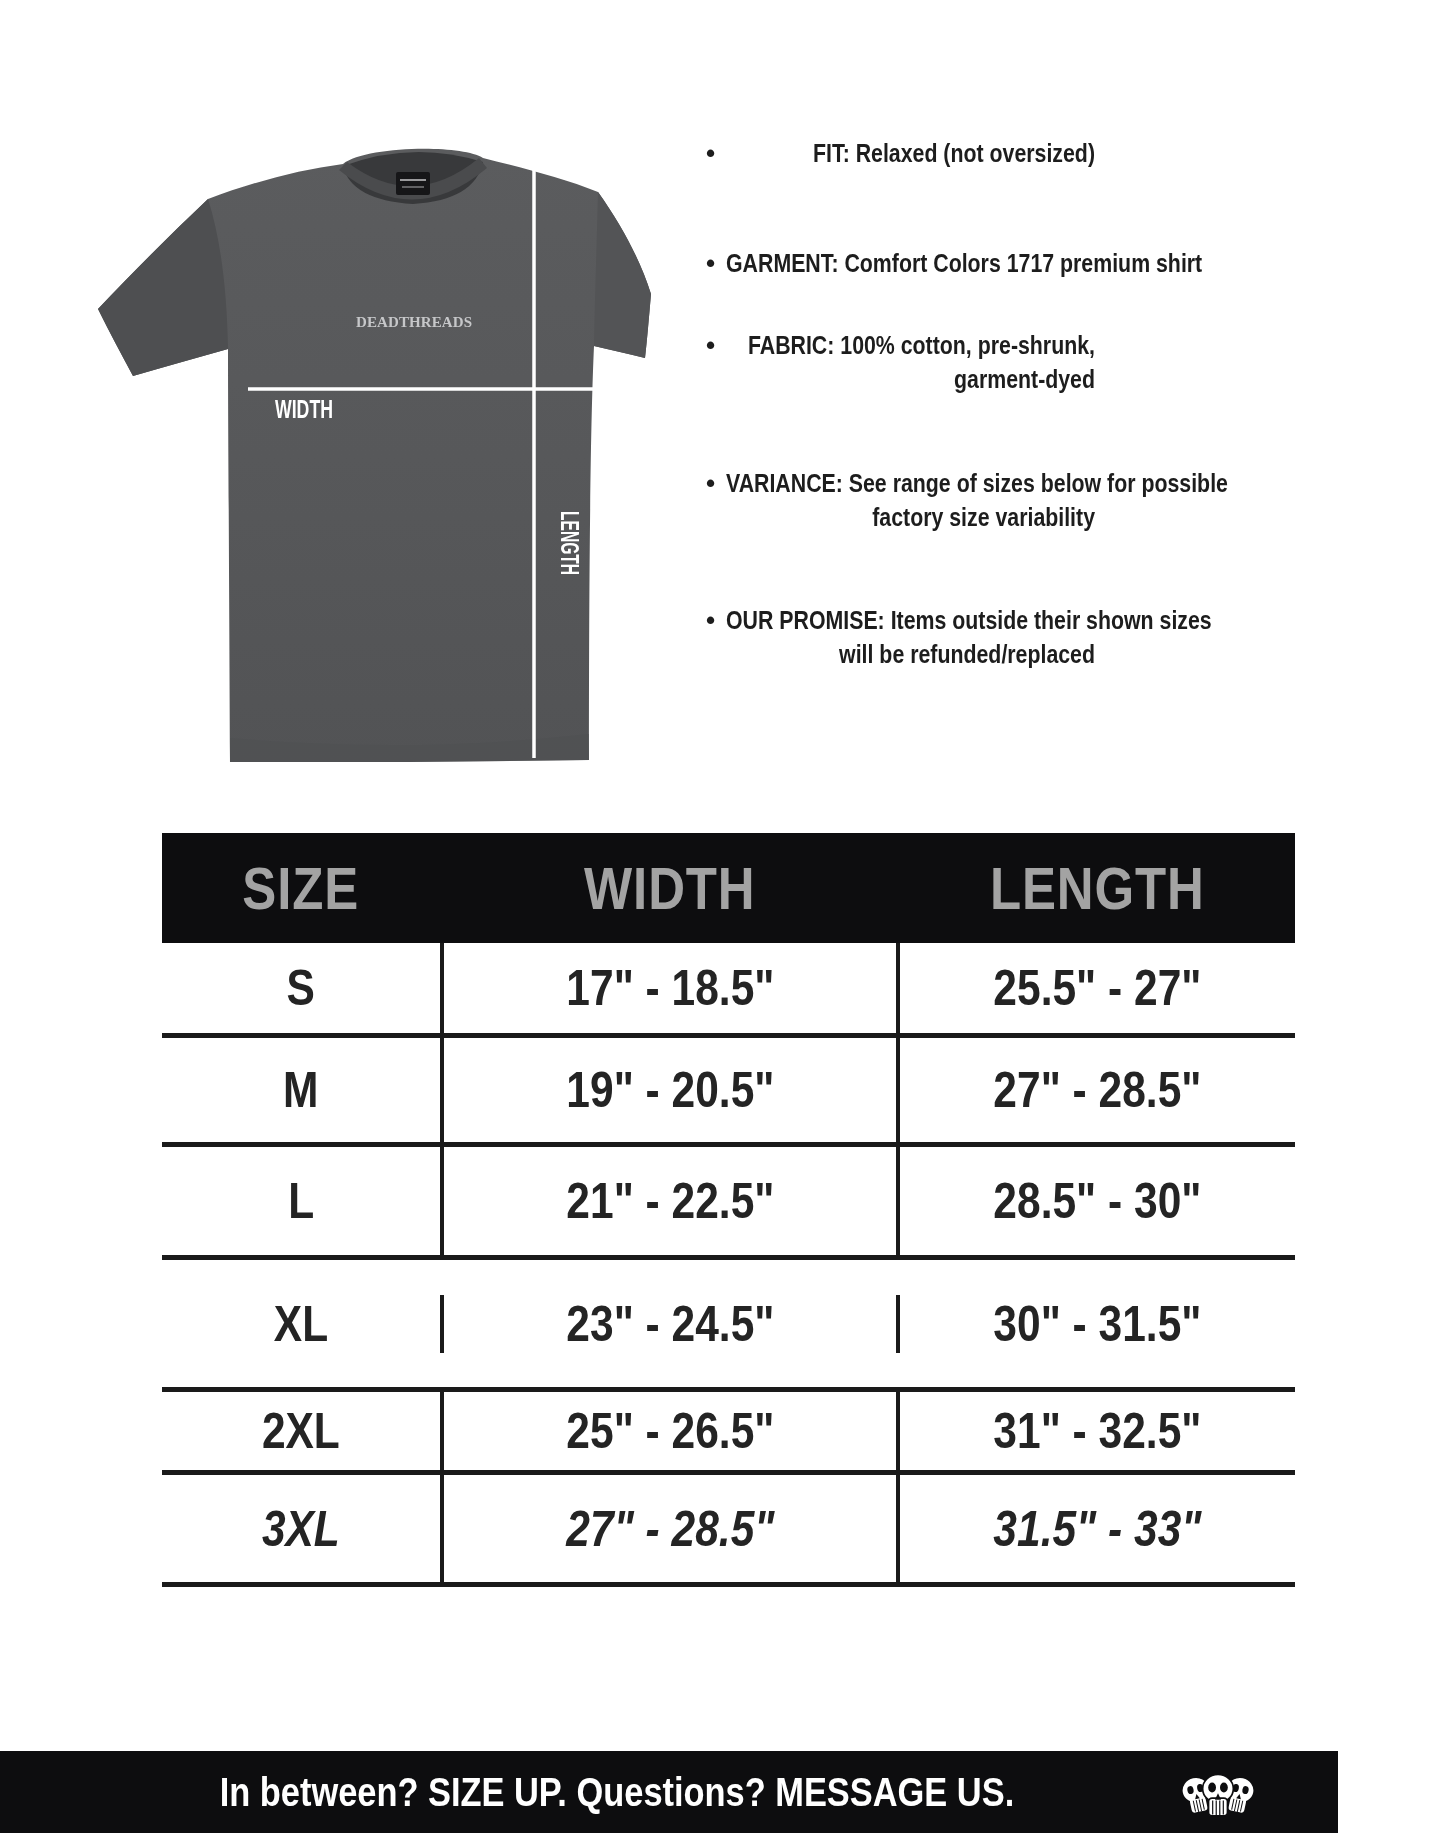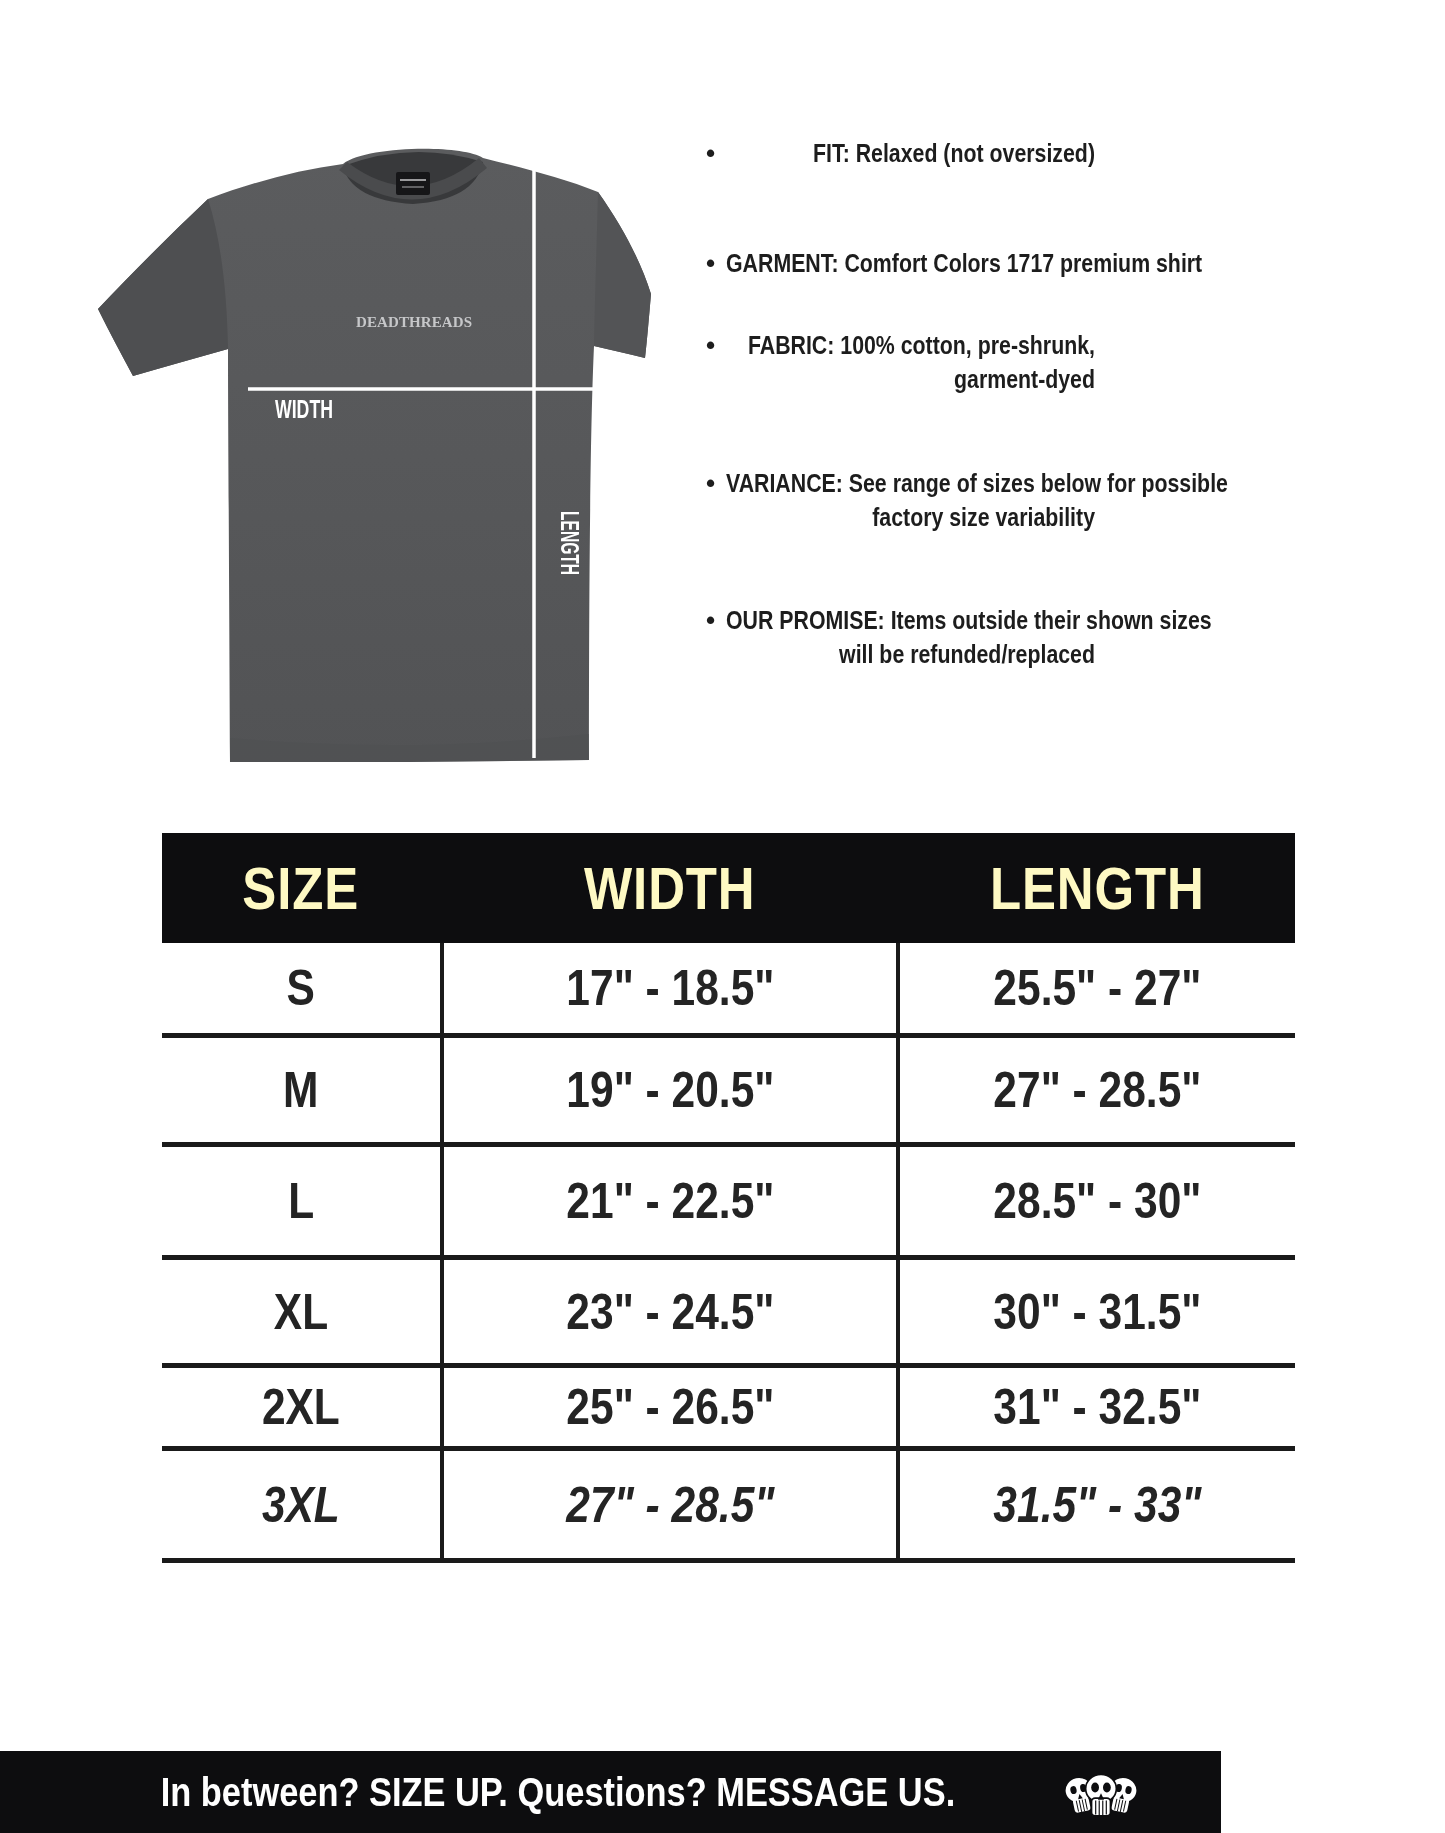--- a/index.html
+++ b/index.html
@@ -18,40 +18,40 @@
   .bullet:nth-child(3){margin-bottom:70px;}
   .bullet:nth-child(4){margin-bottom:69px;}
   .bullet::before{content:"\2022";position:absolute;left:0;top:0;
     font-size:26px;line-height:34px;font-weight:bold;color:#1d1d1d;}
   .bl{display:block;font-size:26px;line-height:34px;font-weight:bold;color:#1d1d1d;
       white-space:nowrap;transform:scaleX(0.82);transform-origin:0 50%;}
 
   
   .size-table{position:absolute;left:162px;top:833px;width:1133px;}
   .thead{height:110px;background:#0d0d0f;display:flex;align-items:center;}
-  .th{color:#fef9c3;font-weight:bold;font-size:60px;letter-spacing:1px;
+  .th{color:#a3a3a3;font-weight:bold;font-size:60px;letter-spacing:1px;
       display:flex;align-items:center;justify-content:center;transform-origin:50% 50%;}
   .trow{display:flex;border-bottom:5px solid #1a1a1a;box-sizing:border-box;background:#ffffff;}
   .trow:nth-child(1){height:95px;}
   .trow:nth-child(2){height:109px;}
   .trow:nth-child(3){height:113px;}
-  .trow:nth-child(4){height:108px;}
+  .trow:nth-child(4){height:132px;align-items:center;}
   .trow:nth-child(5){height:83px;}
   .trow:nth-child(6){height:112px;font-style:italic;}
   .trow:nth-child(7){height:90px;}
   .td{display:flex;align-items:center;justify-content:center;box-sizing:border-box;}
   .c1{width:278px;}
   .c2{width:460px;border-left:4px solid #1a1a1a;border-right:4px solid #1a1a1a;}
   .c3{width:395px;}
   .cell-txt{font-size:50px;font-weight:bold;color:#242424;white-space:nowrap;
             transform:scaleX(0.85);transform-origin:50% 50%;}
   .sq{transform:scaleX(0.85);}
 
   
-  .footer{position:absolute;left:0;top:1751px;width:1221px;height:82px;background:#0d0d0f;}
+  .footer{position:absolute;left:0;top:1751px;width:1338px;height:82px;background:#0d0d0f;}
   .footer-msg-wrap{position:absolute;left:0;right:105px;top:0;bottom:0;
       display:flex;align-items:center;justify-content:center;}
   .footer-msg{color:#ffffff;font-weight:bold;font-size:40px;white-space:nowrap;
       transform:scaleX(0.86);transform-origin:50% 50%;}
   .skulls{position:absolute;right:79px;top:16px;}
 </style>
 </head>
 <body>
 
 <div class="page">

